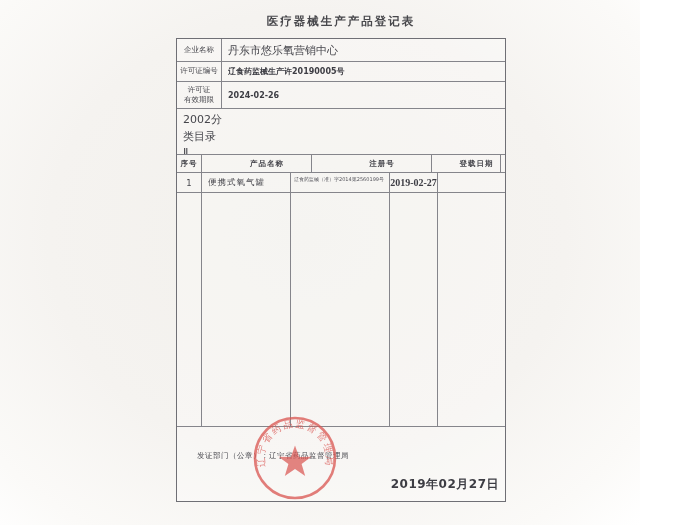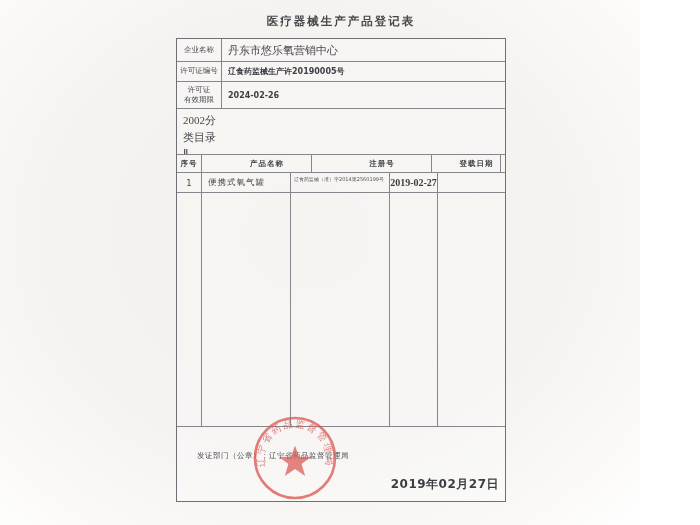--- a/index.html
+++ b/index.html
@@ -33,21 +33,21 @@
     display:flex; flex-direction:column; align-items:center; justify-content:center;
     font-size:7.5px; color:#4a4a50; text-align:center; line-height:1.35;
   }
   .val{
     display:flex; align-items:center; padding-left:6px;
     font-size:11px; color:#45454b;
   }
   .val.strongnum{ font-weight:600; font-size:8px; color:#3d3d44; }
   .val-multiline{
     flex-direction:column; align-items:flex-start; justify-content:flex-start;
-    padding-top:3px; line-height:1.5;font-family:Liberation Serif, serif;
+    padding-top:3px; line-height:1.5;
   }
   .r1{ height:23px; } .r2{ height:20px; } .r3{ height:27px; } .r4{ height:46px; }
   .r5{ height:18px; } .r6{ height:18px;gap:21px; } .r7{ height:20px; }
   .r8{ flex:1 1 auto; }
   .r9{ height:74px; position:relative; display:block; }
   .section-title{
     display:flex; align-items:center; justify-content:center;
     font-size:8px; letter-spacing:3px; color:#46464c;
   }
   .hdr{

